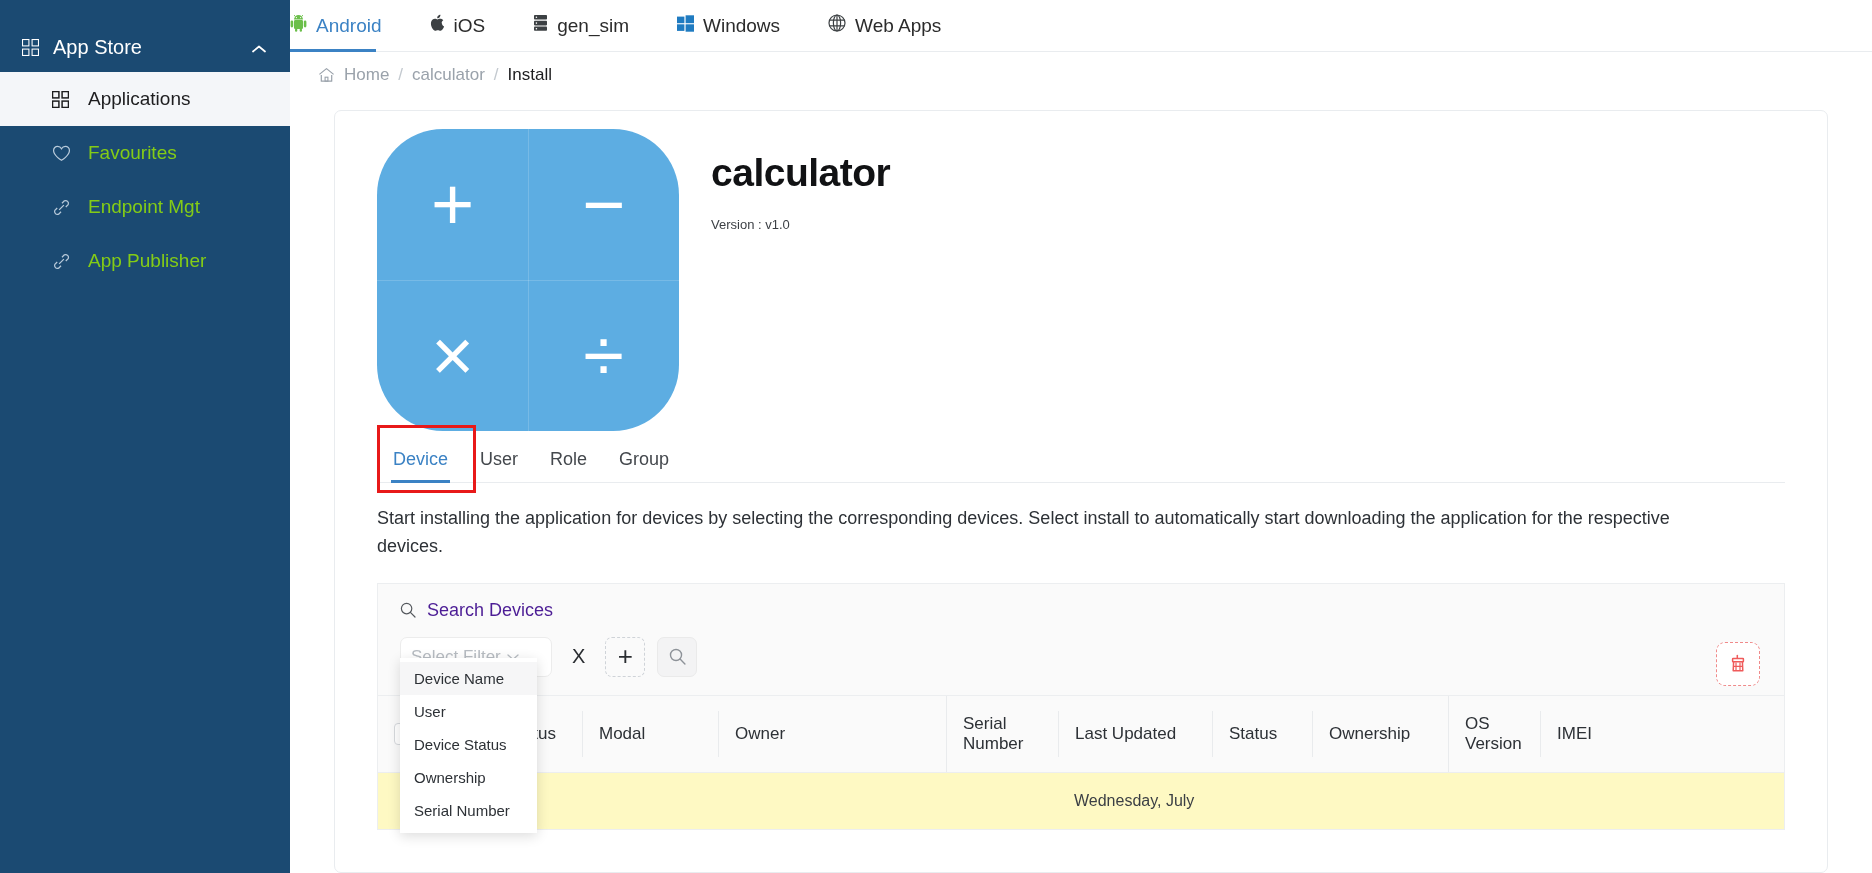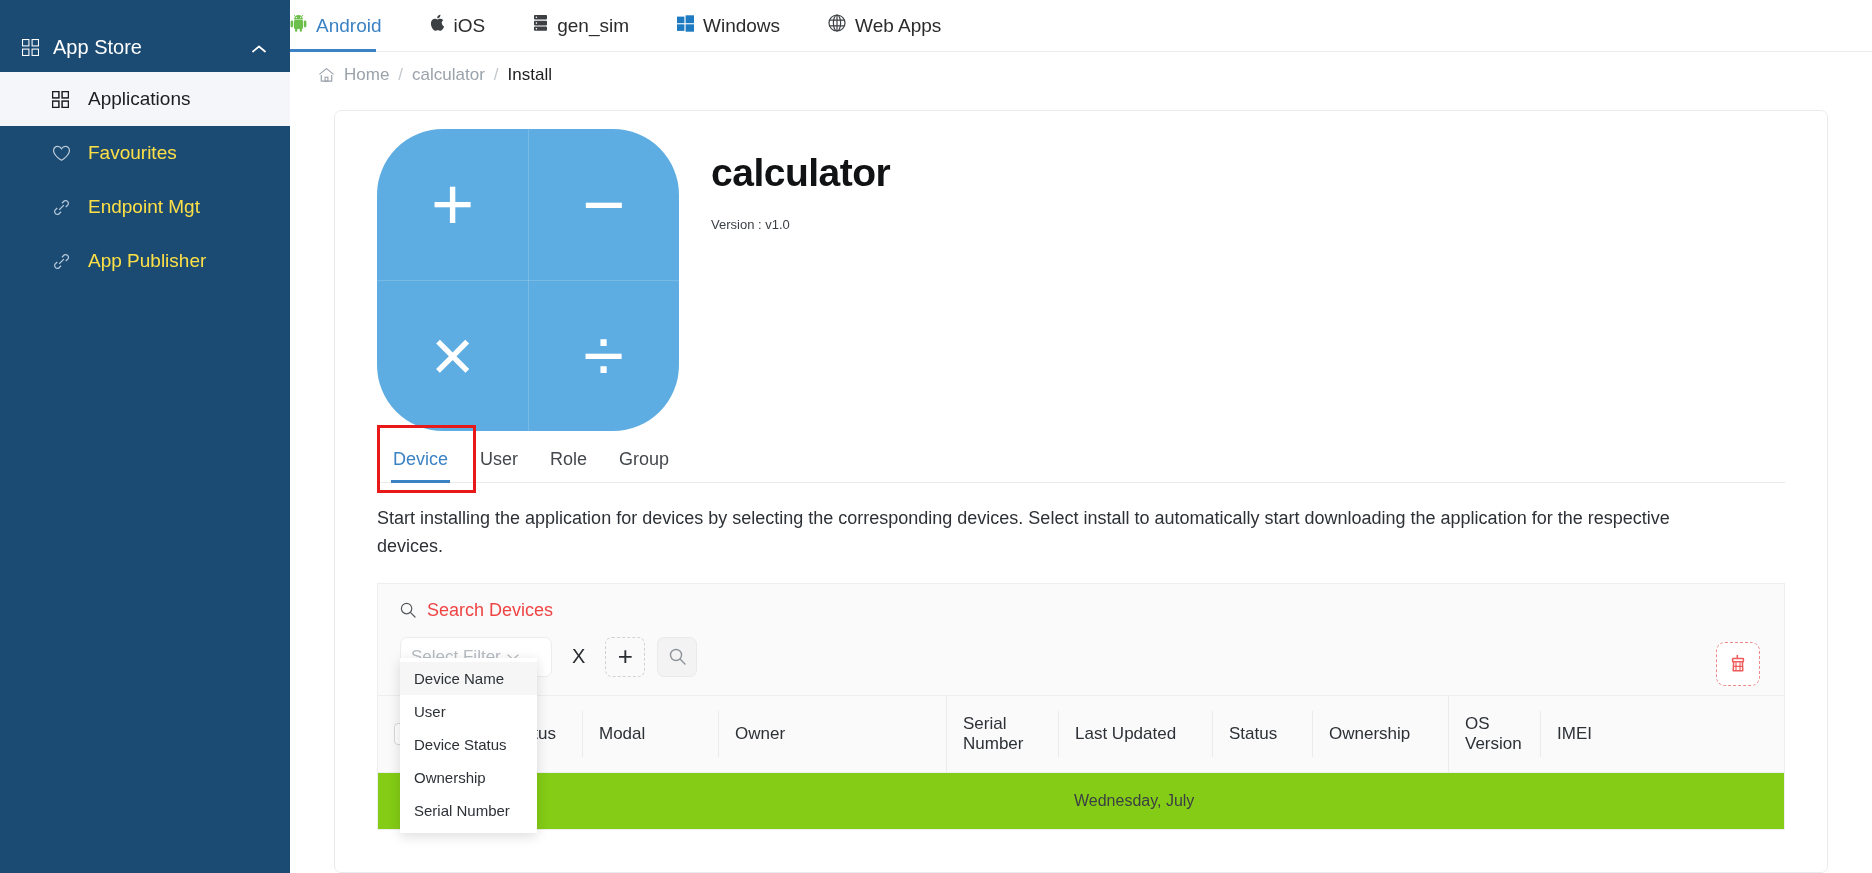--- a/index.html
+++ b/index.html
@@ -25,21 +25,21 @@
     display: flex; align-items: center;
     height: 50px; padding: 0 22px 0 22px;
     color: #ffffff; font-size: 20px;
     cursor: pointer; position: relative;
   }
   .side-group-head .sg-ic { margin-right: 14px; display:flex; align-items:center; }
   .side-group-head .chev { position: absolute; right: 24px; top: 50%; transform: translateY(-50%); }
   .side-item {
     display: flex; align-items: center;
     height: 54px; padding-left: 52px;
-    color: #fde047; font-size: 19px;
+    color: #84cc16; font-size: 19px;
     cursor: pointer;
   }
   .side-item .si-ic { margin-right: 14px; display:flex; align-items:center; width:22px; }
   .side-item.active { background: #f4f6f9; color: #1d1d1f; }
   .side-item.active .si-ic svg { stroke: #1d1d1f; fill: #1d1d1f; }
 
   
   .main {
     flex: 1 1 auto; height: 873px;
     background: #ffffff;
@@ -130,21 +130,21 @@
   }
 
   .search-panel {
     margin: 22px 42px 0 42px;
     background: #fafafa;
     border: 1px solid #eceef0;
     border-bottom: none;
     padding: 16px 22px 0 22px;
     position: relative;
   }
-  .search-title { display:flex; align-items:center; gap:11px; font-size: 18px; color: #ef4444; }
+  .search-title { display:flex; align-items:center; gap:11px; font-size: 18px; color: #4c1d95; }
   .filter-row { display: flex; align-items: center; gap: 12px; margin-top: 16px; padding-bottom: 18px; }
   .sel-filter {
     width: 152px; height: 40px; background: #fff; border: 1px solid #ececec;
     border-radius: 7px; display:flex; align-items:center; padding: 0 10px;
     color: #b7bcc2; font-size: 17px; gap: 6px; cursor: pointer;
   }
   .x-btn { font-size: 20px; color: #2a2d31; cursor: pointer; padding: 0 8px; }
   .plus-btn {
     width: 40px; height: 40px; border: 1px dashed #cfd3d8; border-radius: 7px;
     display:flex; align-items:center; justify-content:center; font-size: 26px;
@@ -178,21 +178,21 @@
     display: flex; align-items: center;
     background: #fafafa; min-height: 76px;
     border-bottom: 1px solid #eceef0;
   }
   .th {
     font-size: 17px; color: #2d3136; padding: 0 16px;
     border-left: 1px solid #e9ebed; display: flex; align-items: center;
     height: 46px; flex: 0 0 auto;
   }
   .th:first-child, .th.nolb { border-left: none; }
-  .tbody { min-height: 56px; background: #84cc16; position: relative; }
+  .tbody { min-height: 56px; background: #fef9c3; position: relative; }
   .trow { display: flex; align-items: center; min-height: 56px; font-size: 16px; color: #3b3f44; }
   .td { padding: 0 16px; flex: 0 0 auto; }
   .cb {
     width: 22px; height: 22px; border: 1px solid #d6d9dd; border-radius: 4px;
     background: #fff; cursor: pointer;
   }
 </style>
 </head>
 <body>
 

